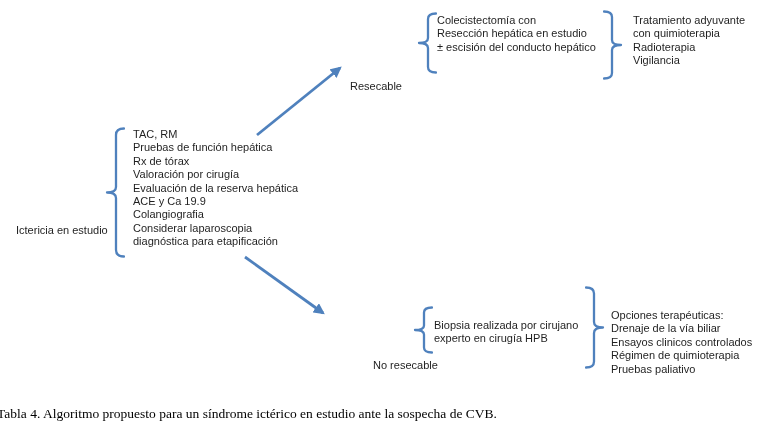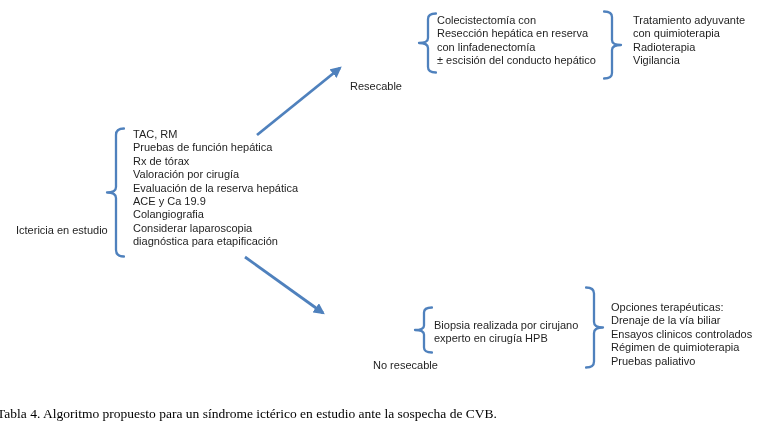--- a/index.html
+++ b/index.html
@@ -66,22 +66,21 @@
   </svg>
 
   <div class="abs lbl" style="left:350px; top:40px;">Resecable</div>
 
   <svg class="abs brace" style="left:415px; top:12px;" width="22" height="62" viewBox="0 0 22 62">
     <path d="M 21 1.5 Q 13 1.5 13 7 L 13 26 Q 13 31 4 31 Q 13 31 13 36 L 13 55 Q 13 60.5 21 60.5"></path>
   </svg>
 
   <div class="col" style="left:437px; top:14px;">
     <div class="dline">Colecistectomía con</div>
-    <div class="dline">Resección hepática en reserva</div>
-    <div class="dline">con linfadenectomía</div>
+    <div class="dline">Resección hepática en estudio</div>
     <div class="dline">± escisión del conducto hepático</div>
   </div>
 
   <svg class="abs brace" style="left:603px; top:10px;" width="22" height="70" viewBox="0 0 22 70">
     <path d="M 1 1.5 Q 9 1.5 9 7 L 9 30 Q 9 35 18 35 Q 9 35 9 40 L 9 63 Q 9 68.5 1 68.5"></path>
   </svg>
 
   <div class="col" style="left:633px; top:14px;">
     <div class="dline">Tratamiento adyuvante</div>
     <div class="dline">con quimioterapia</div>
@@ -97,21 +96,21 @@
 
   <div class="col" style="left:434px; top:319px;">
     <div class="dline">Biopsia realizada por cirujano</div>
     <div class="dline">experto en cirugía HPB</div>
   </div>
 
   <svg class="abs brace" style="left:585px; top:286px;" width="22" height="83" viewBox="0 0 22 83">
     <path d="M 1 1.5 Q 9 1.5 9 7.5 L 9 36 Q 9 41.5 18 41.5 Q 9 41.5 9 47 L 9 75.5 Q 9 81.5 1 81.5"></path>
   </svg>
 
-  <div class="col" style="left:611px; top:301px;">
+  <div class="col" style="left:611px; top:309px;">
     <div class="dline">Opciones terapéuticas:</div>
     <div class="dline">Drenaje de la vía biliar</div>
     <div class="dline">Ensayos clinicos controlados</div>
     <div class="dline">Régimen de quimioterapia</div>
     <div class="dline">Pruebas paliativo</div>
   </div>
 
   <div id="caption">Tabla 4. Algoritmo propuesto para un síndrome ictérico en estudio ante la sospecha de CVB.</div>
 
 </div>

